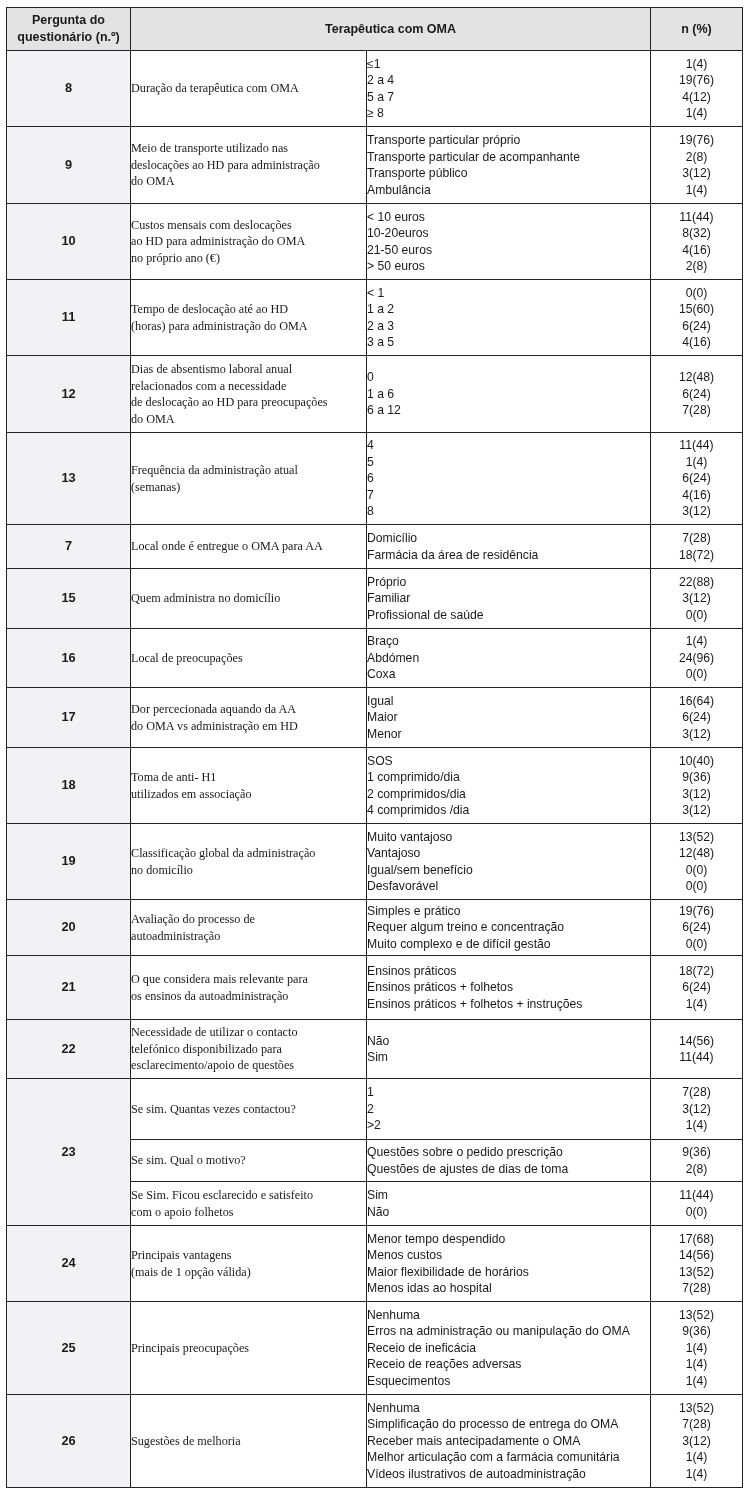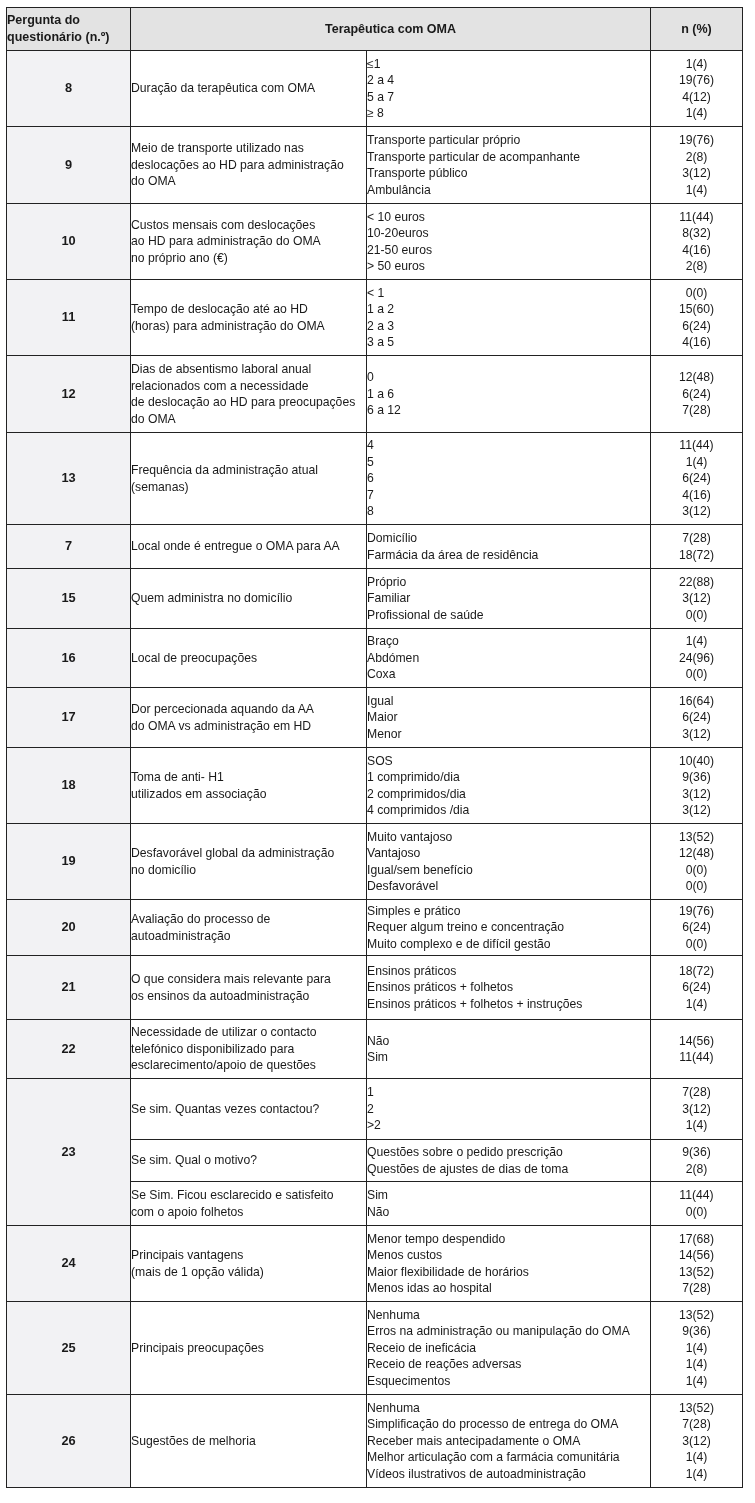--- a/index.html
+++ b/index.html
@@ -7,27 +7,27 @@
          font-family: "Liberation Sans", "DejaVu Sans", sans-serif; color: #1a1a1a; }
   table.survey {
     position: absolute; left: 6px; top: 7px;
     width: 736px; border-collapse: collapse; table-layout: fixed;
     font-size: 12.2px; line-height: 16.5px;
   }
   table.survey td, table.survey th {
     border: 1.3px solid #222; padding: 0; vertical-align: middle;
   }
   th { background: #e3e3e3; font-weight: bold; font-size: 12.5px; line-height: 17px; }
-  th.q { text-align: left; }
+  th.q { text-align: center; }
   td.num { background: #f2f2f4; text-align: center; font-weight: bold; font-size: 12.8px; }
   td.desc { padding-left: 8px; padding-right: 4px; }
   td.opts { padding-left: 6px; }
   td.vals { text-align: center; padding-left: 30px; }
   .line { display: block; white-space: nowrap; }
-  .desc .line { white-space: nowrap; }
+  .desc .line { white-space: nowrap; font-family: Liberation Serif, serif; }
 </style>
 </head>
 <body>
 
 <table class="survey">
   <colgroup>
     <col style="width:124px">
     <col style="width:236px">
     <col style="width:284px">
     <col style="width:92px">
@@ -238,21 +238,21 @@
         <td class="vals">
           <span class="line">10(40)</span>
           <span class="line">9(36)</span>
           <span class="line">3(12)</span>
           <span class="line">3(12)</span>
         </td>
       </tr>
       <tr style="height: 76px;">
         <td class="num">19</td>
         <td class="desc">
-          <span class="line">Desfavorável global da administração</span>
+          <span class="line">Classificação global da administração</span>
           <span class="line">no domicílio</span>
         </td>
         <td class="opts">
           <span class="line">Muito vantajoso</span>
           <span class="line">Vantajoso</span>
           <span class="line">Igual/sem benefício</span>
           <span class="line">Desfavorável</span>
         </td>
         <td class="vals">
           <span class="line">13(52)</span>

